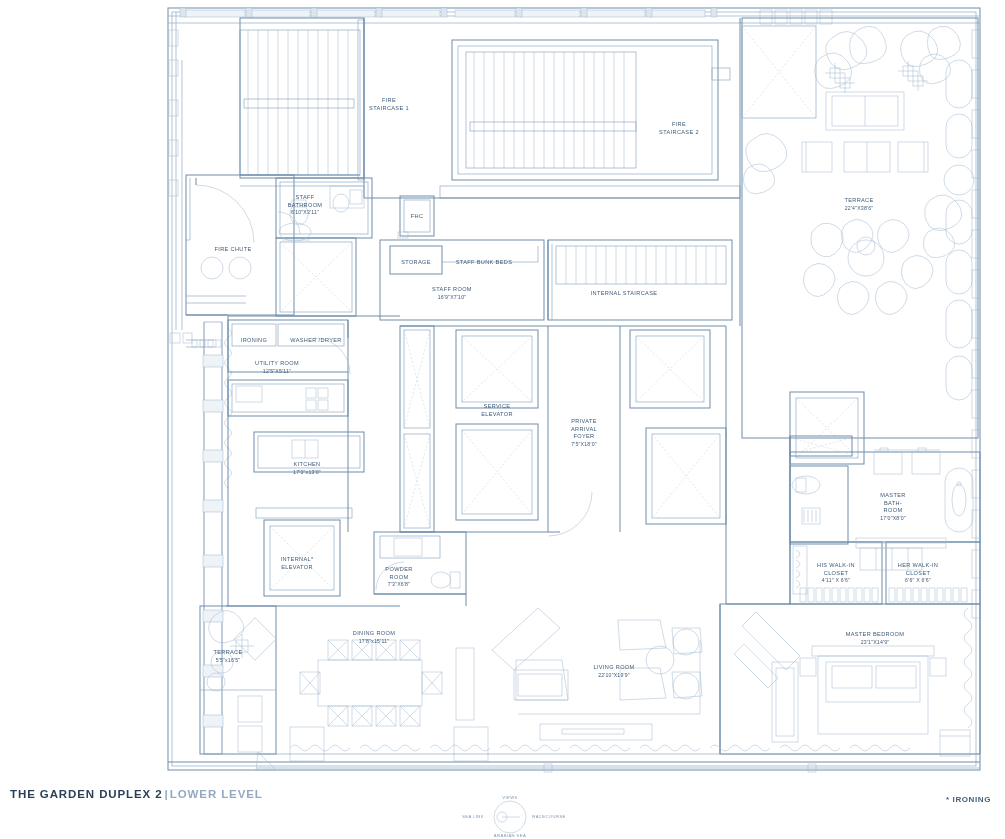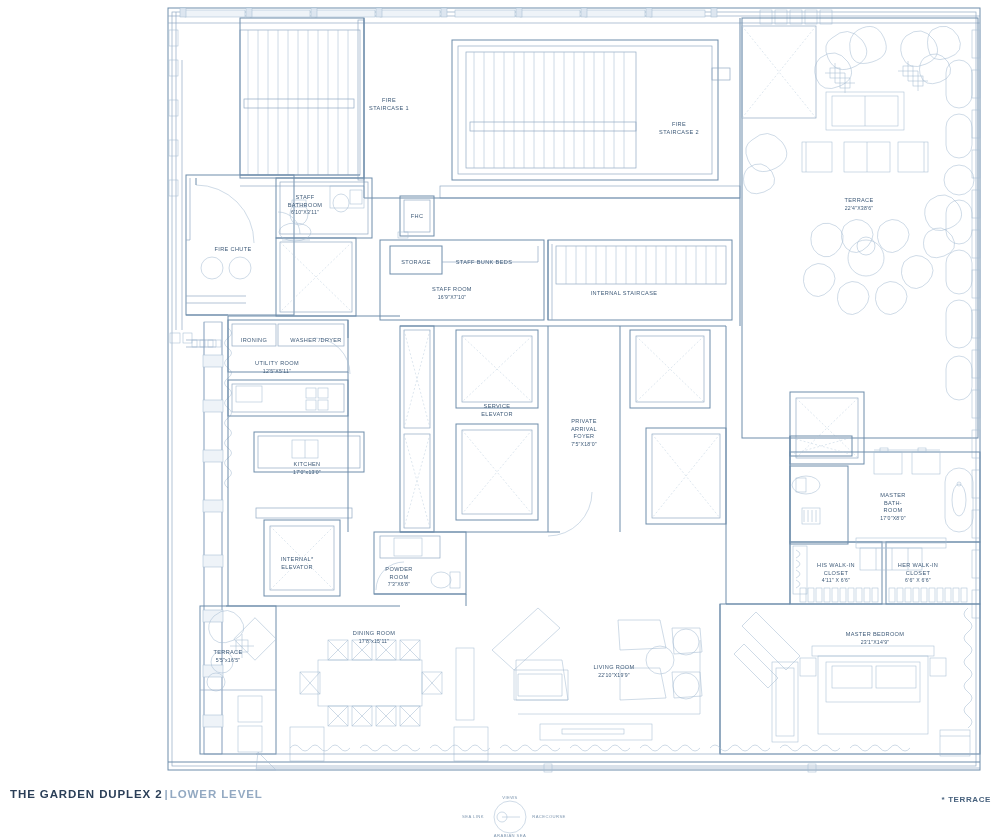--- a/index.html
+++ b/index.html
@@ -713,20 +713,20 @@
     <div class="rlabel" style="left: 614px; top: 664px;">
       <span style="display: block;">LIVING ROOM</span>
       <span class="dim">22'10"X19'9"</span>
     </div>
   </div>
 
 <div class="title-block">
   <span class="title-main">THE GARDEN DUPLEX 2</span><span class="title-sep">|</span><span class="title-sub">LOWER LEVEL</span>
 </div>
 
-<div class="optional-note">* TERRACE</div>
+<div class="optional-note">* IRONING</div>
 
 <div class="compass">
   <div class="lbl" style="left:33px;top:0;width:44px;">VIEWS</div>
   <div class="lbl" style="left:-2px;top:19px;width:40px;">SEA LINK</div>
   <div class="lbl" style="left:70px;top:19px;width:48px;">RACECOURSE</div>
   <div class="lbl" style="left:28px;top:38px;width:54px;">ARABIAN SEA</div>
 </div>
 
 </body></html>

